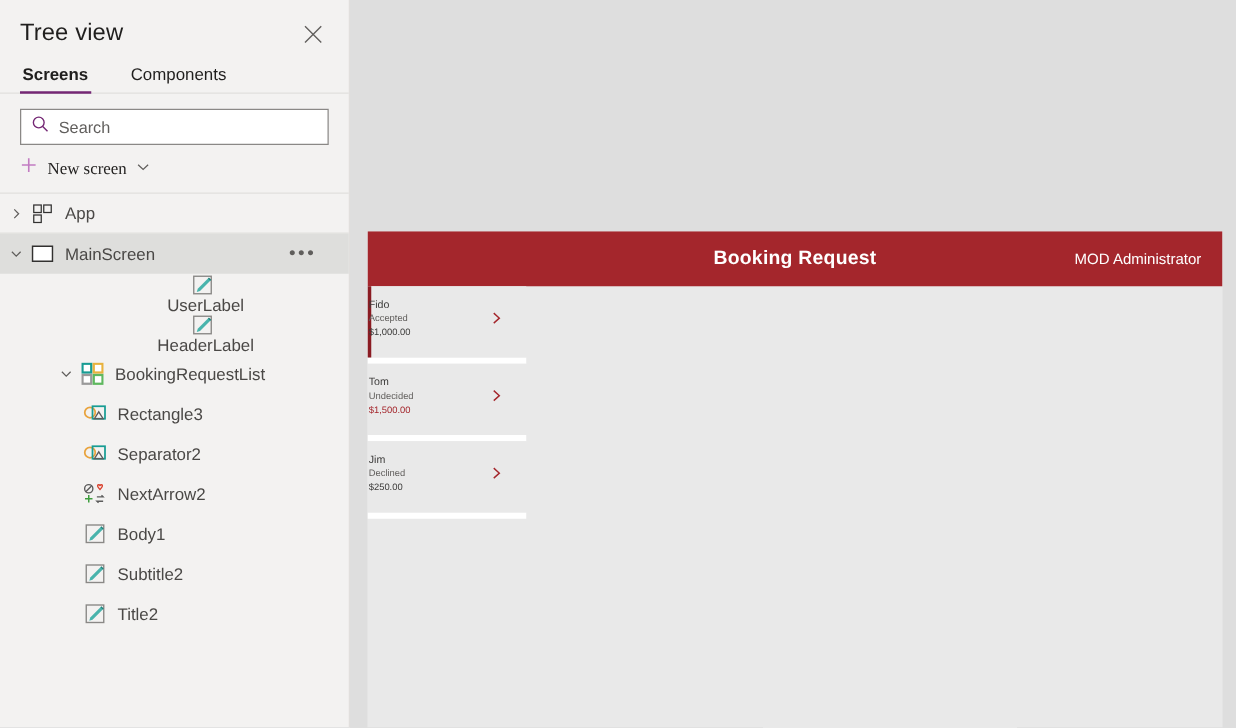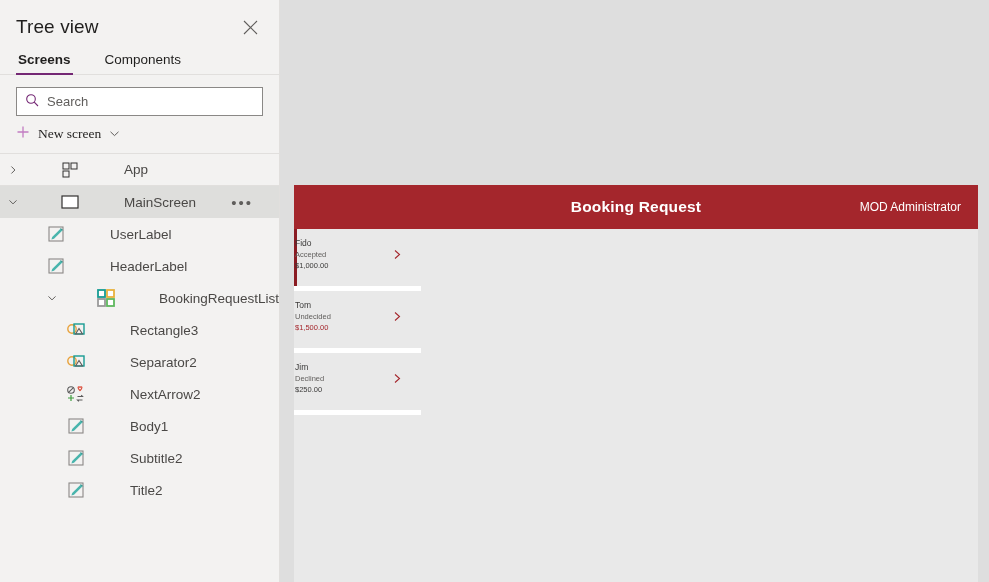--- a/index.html
+++ b/index.html
@@ -61,35 +61,35 @@
     display: flex; align-items: center; gap: 8px;
     padding: 9px 16px 10px 16px; cursor: pointer; font-family: Liberation Serif, serif;
   }
   .tv-newscreen .label { font-size: 13.5px; color: #201f1e; }
 
   .tv-list { border-top: 1px solid #e1dfdd; }
 
   .tv-row {
     display: flex; align-items: center;
     height: 32px; position: relative; cursor: pointer;
-    font-size: 13.5px; color: #323130; gap: 36px;
+    font-size: 13.5px; color: #323130;
   }
   .tv-row.selected { background: #dededc; }
   .tv-row .chev { width: 18px; display: flex; align-items: center; justify-content: center; color: #605e5c; }
   .tv-row .ico { width: 24px; display: flex; align-items: center; justify-content: center; }
   .tv-row .nm { margin-left: 6px; color: #4a4846; }
   .tv-row .more {
     position: absolute; right: 26px; top: 50%; transform: translateY(-50%);
     letter-spacing: 2px; color: #605e5c; font-size: 15px; line-height: 1;
   }
   .tv-row.app { border-bottom: 1px solid #e1dfdd; }
 
   .ind-0 { padding-left: 4px; }
   .ind-1 { padding-left: 4px; }
-  .ind-2 { padding-left: 44px; }
+  .ind-2 { padding-left: 44px; flex-direction: column; }
   .ind-3 { padding-left: 44px; }
   .ind-4 { padding-left: 64px; }
 
   
   .canvas-bg { position: absolute; left: 280px; top: 0; width: 709px; height: 582px; background: #dedede; }
   .phone {
     position: absolute; left: 294px; top: 185px;
     width: 684px; height: 397px;
     background: #e9e9e9;
     overflow: hidden;

